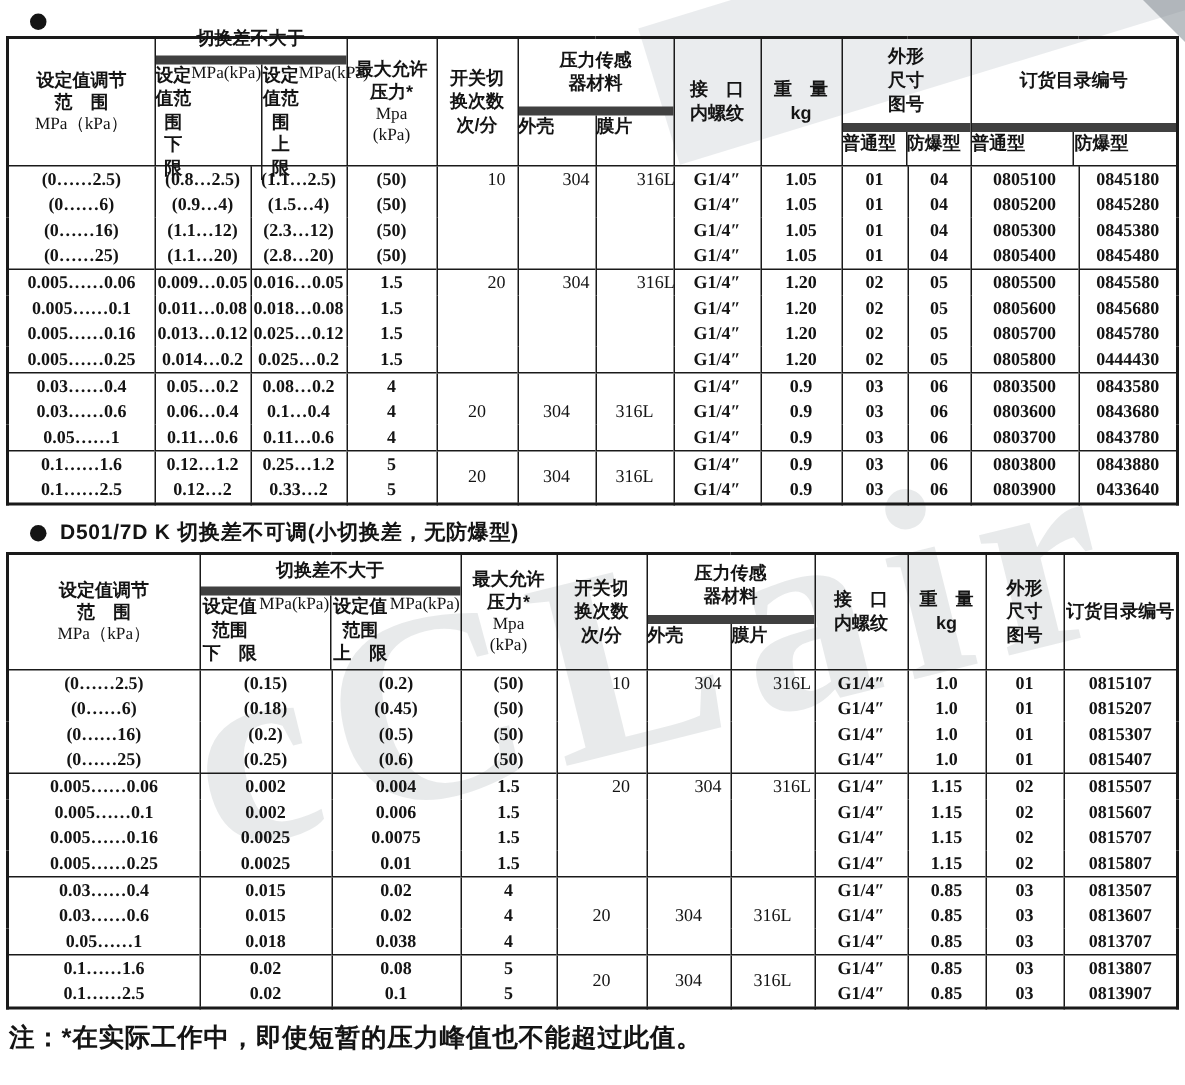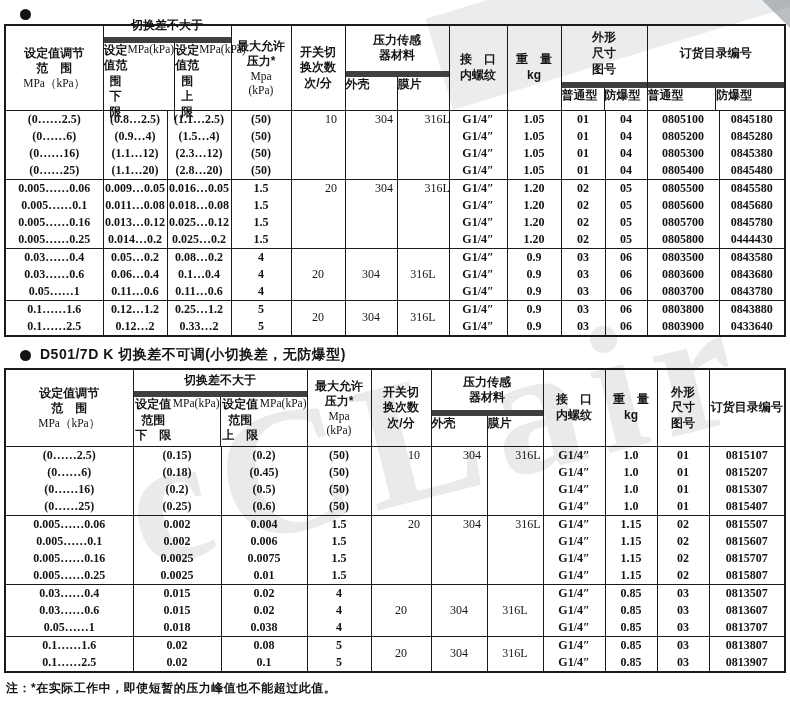--- a/index.html
+++ b/index.html
@@ -40,21 +40,21 @@
   .hwrap{display:flex;flex-direction:column;justify-content:center;align-items:stretch;}
   .h84{height:84px;} .h76{height:76px;}
   .zh{white-space:pre-line;font-family:"Liberation Sans",sans-serif;font-weight:bold;font-size:12px;line-height:1.3;text-align:center;}
   .unit{white-space:pre-line;font-family:"Liberation Serif",serif;font-weight:normal;font-size:11.5px;line-height:1.2;text-align:center;}
   .comp-top{display:flex;flex-direction:column;justify-content:center;border-bottom:6px solid #404040;}
   .top-sm{flex:0 0 21px;} .top-lg{flex:1.35;} .top-xl{flex:2.5;}
   .comp-bottom{flex:1;display:flex;align-items:stretch;}
   .sub{flex:1;display:flex;justify-content:space-between;}
   .sub + .sub{border-left:1px solid #1a1a1a;}
 
-  .footnote{margin:7px 0 0 6px;font-weight:bold;font-size:12px;letter-spacing:0.5px;}
+  .footnote{margin:7px 0 0 6px;font-weight:bold;font-size:17px;letter-spacing:0.5px;}
 </style>
 </head>
 <body>
 
 <div class="wm-band"></div>
 <div class="wm-corner"></div>
 <div class="watermark wm-main">cCLair</div>
 
 <div class="content">
 

